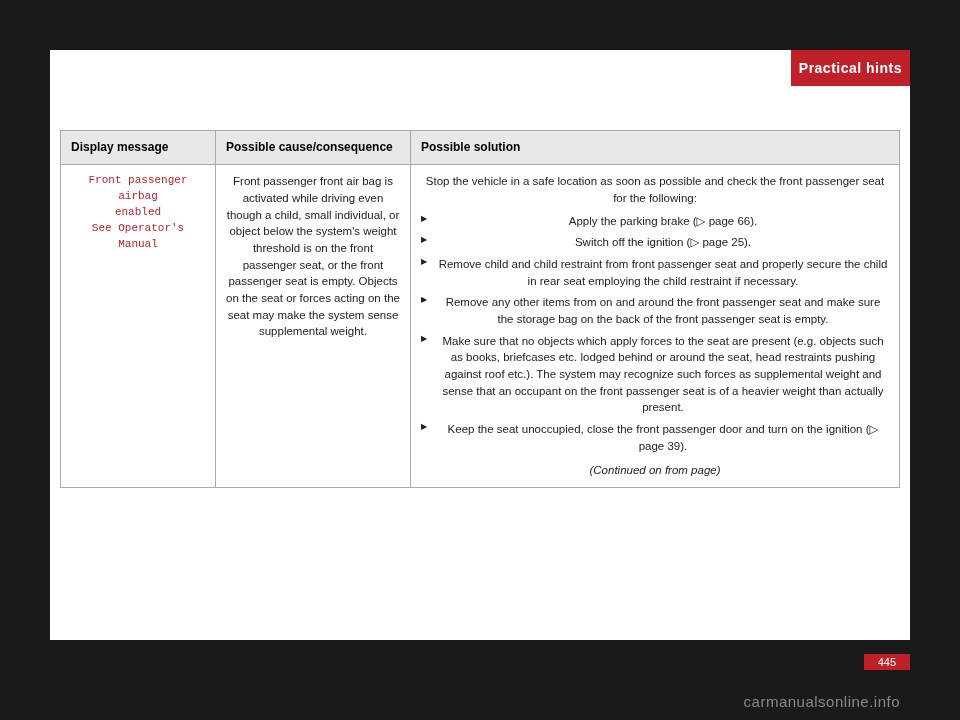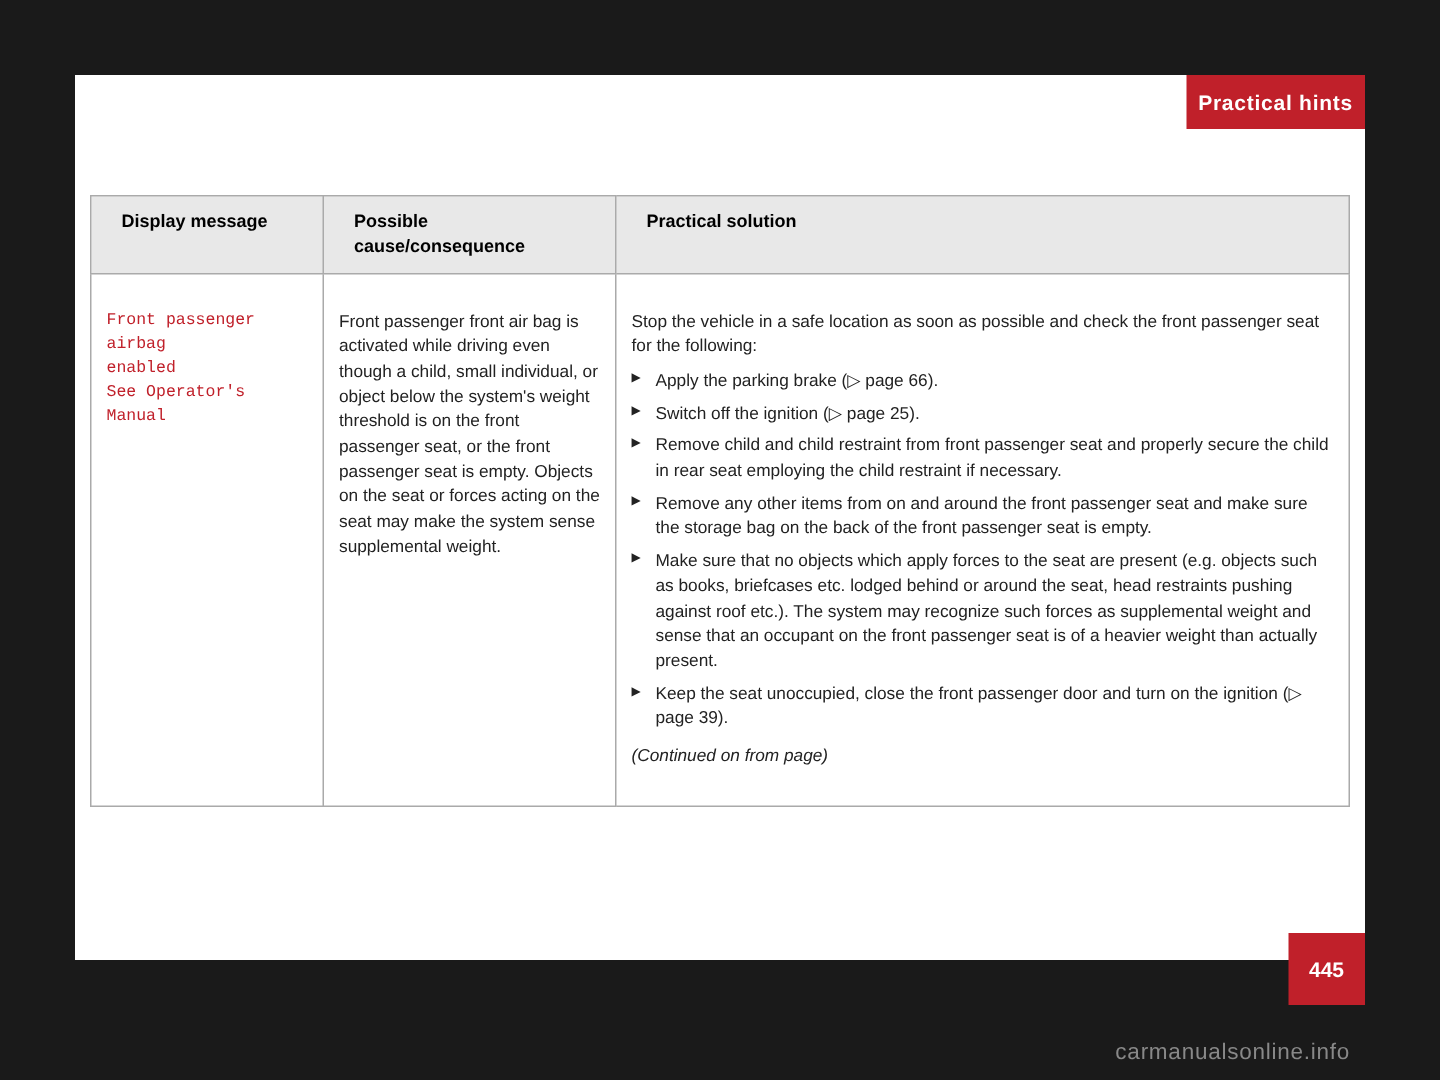--- a/index.html
+++ b/index.html
@@ -50,32 +50,33 @@
       font-size: 11.5px;
       line-height: 1.45;
     }
 
     table thead tr {
       background: #e8e8e8;
     }
 
     table th {
       text-align: left;
-      padding: 8px 20px;
+      padding: 8px 10px;
       font-weight: bold;
       border: 1px solid #aaa;
       font-size: 12px;
       vertical-align: top;
     }
 
     table td {
-      padding: 24px 10px;
+      padding: 8px 10px;
       border: 1px solid #aaa;
       vertical-align: top;
       color: #222;
+      text-align: center;
     }
 
     .display-message-cell {
       font-family: 'Courier New', monospace;
       color: #c0202a;
       font-size: 11px;
       width: 155px;
       white-space: pre-line;
     }
 
@@ -114,23 +115,23 @@
       margin-top: 8px;
       font-style: italic;
     }
 
     .page-number-box {
       position: absolute;
       bottom: 50px;
       right: 50px;
       background: #c0202a;
       color: white;
-      font-weight: bold;
-      font-size: 14px;
-      padding: 16px 14px;
+      font-weight: normal;
+      font-size: 11px;
+      padding: 2px 14px;
       z-index: 10;
     }
 
     .watermark {
       position: absolute;
       bottom: 10px;
       right: 60px;
       color: #888;
       font-size: 15px;
       letter-spacing: 0.5px;
@@ -145,21 +146,21 @@
 
 <div class="page-content"></div>
 
 <div class="table-container">
   <table>
     <thead>
       <tr>
         <th>Display message</th>
         <th>Possible
 cause/consequence</th>
-        <th>Practical solution</th>
+        <th>Possible solution</th>
       </tr>
     </thead>
     <tbody>
       <tr>
         <td class="display-message-cell">Front passenger airbag
 enabled
 See Operator's Manual</td>
         <td class="cause-cell">Front passenger front air bag is activated while driving even though a child, small individual, or object below the system's weight threshold is on the front passenger seat, or the front passenger seat is empty. Objects on the seat or forces acting on the seat may make the system sense supplemental weight.</td>
         <td class="solution-cell">
           <span>Stop the vehicle in a safe location as soon as possible and check the front passenger seat for the following:</span>

